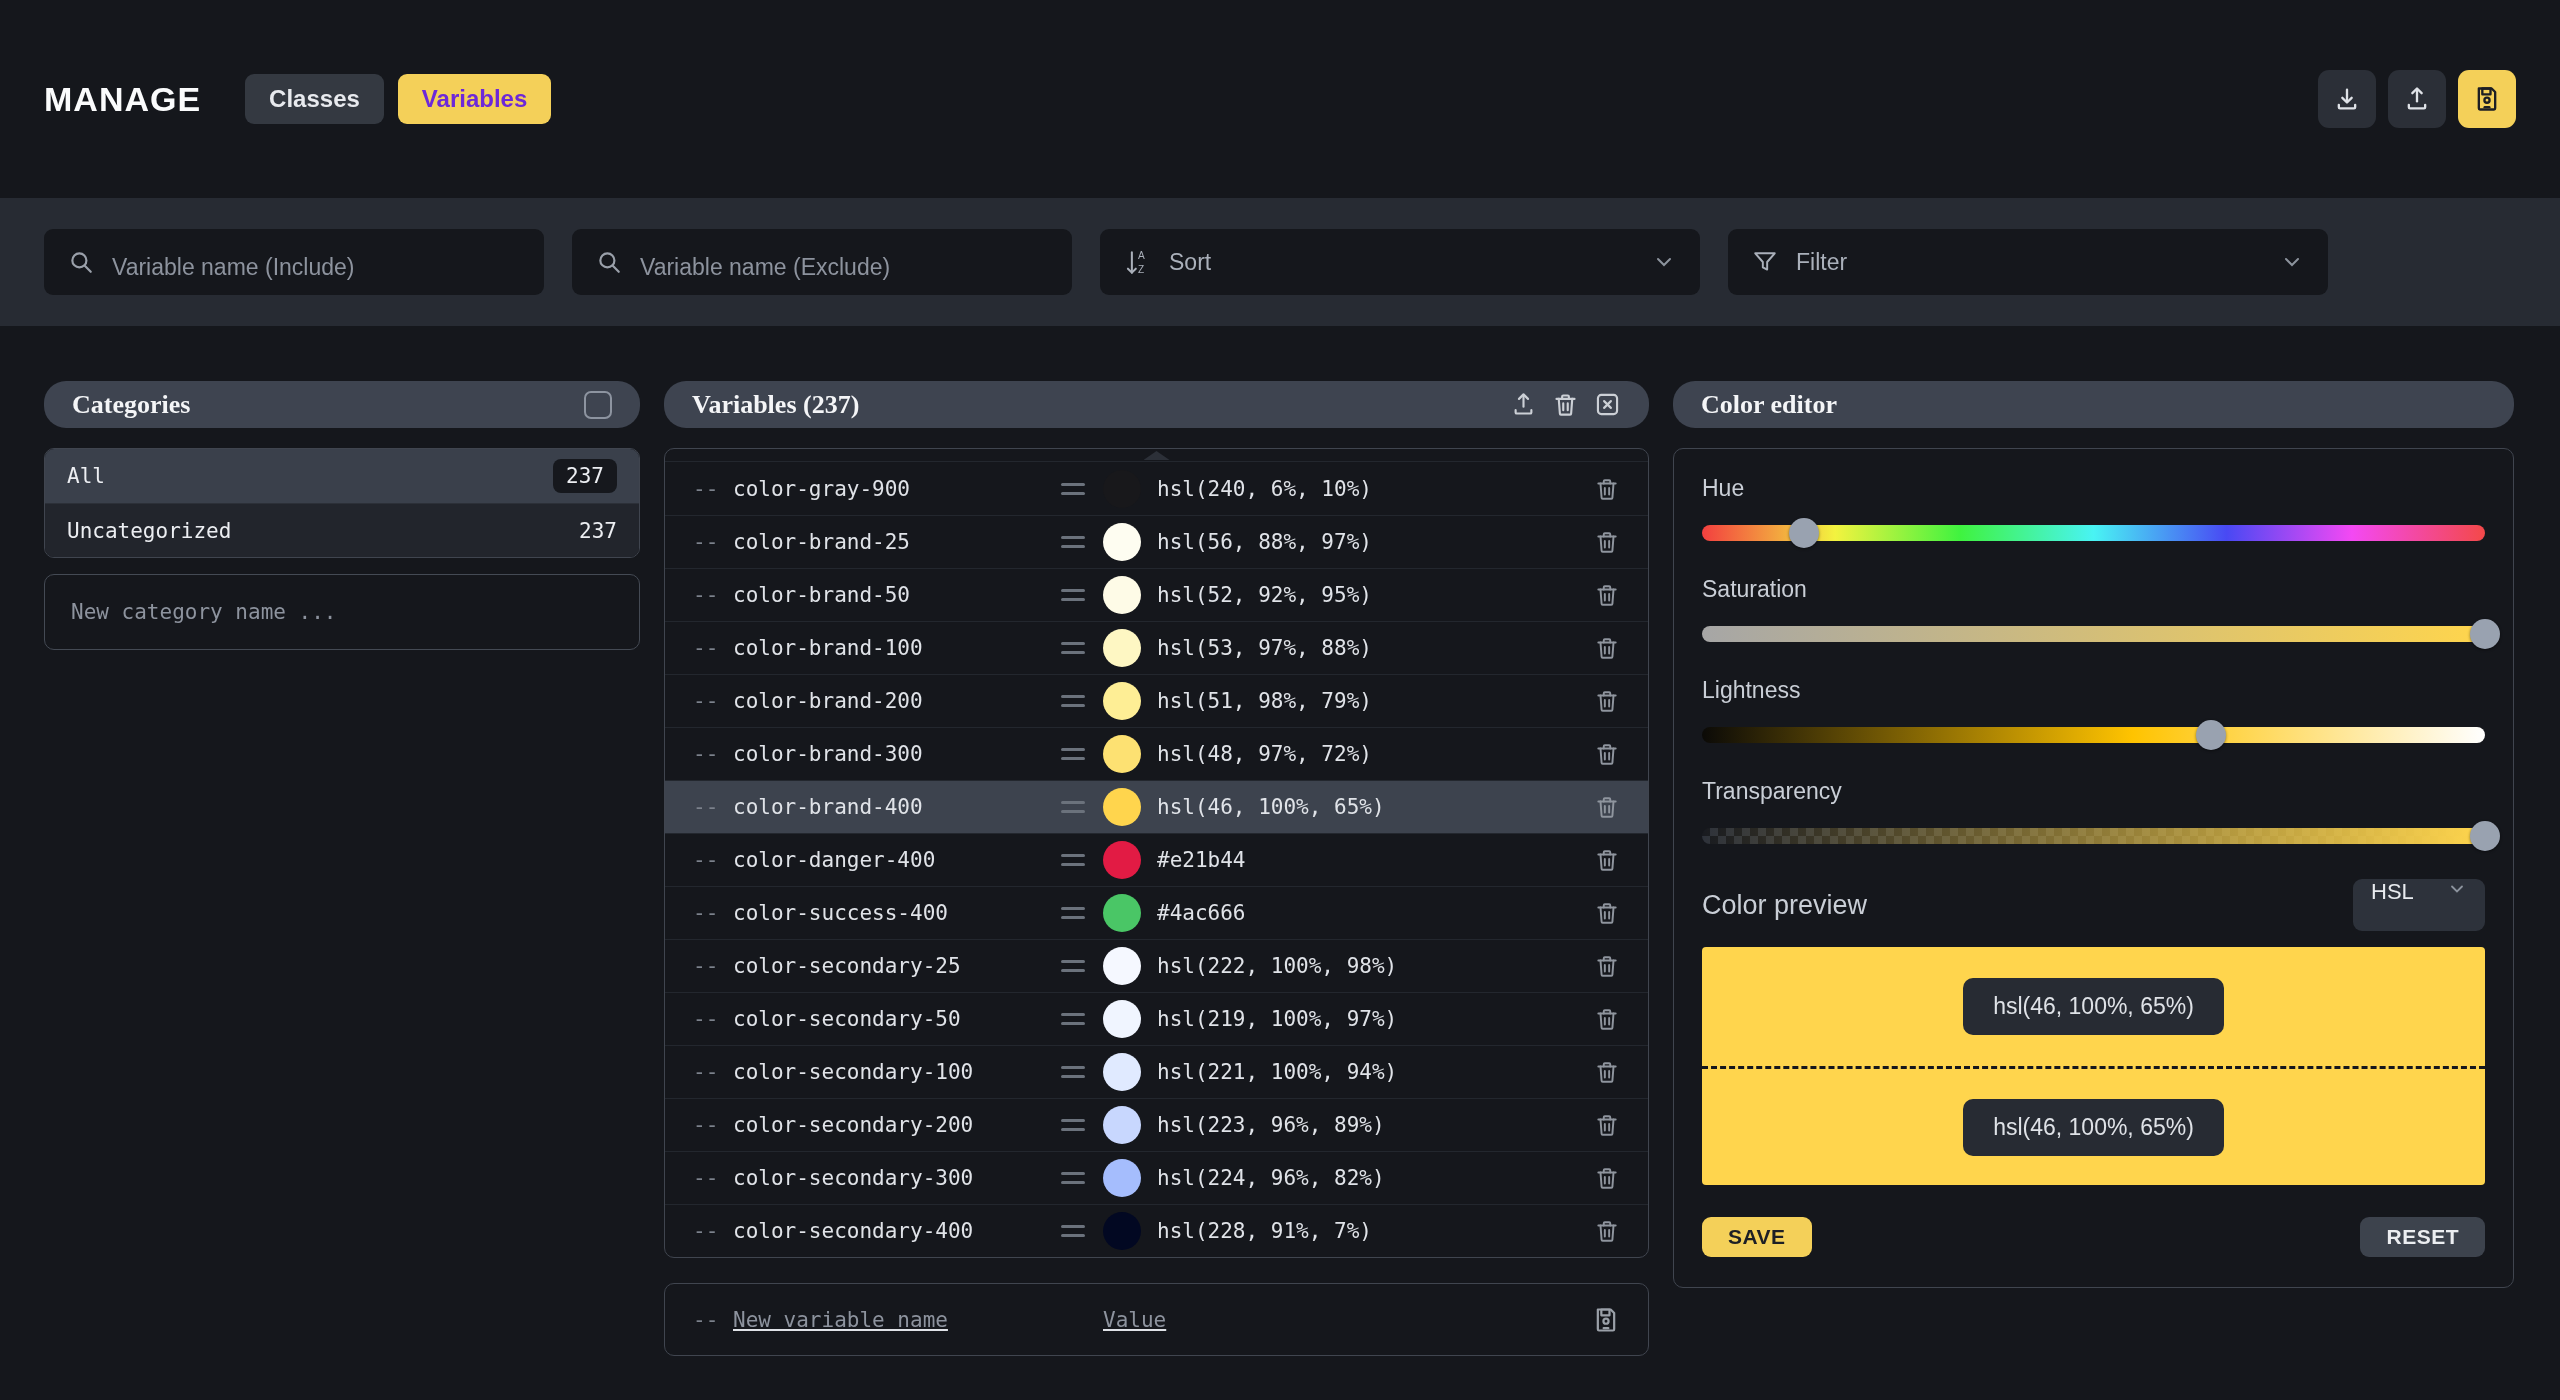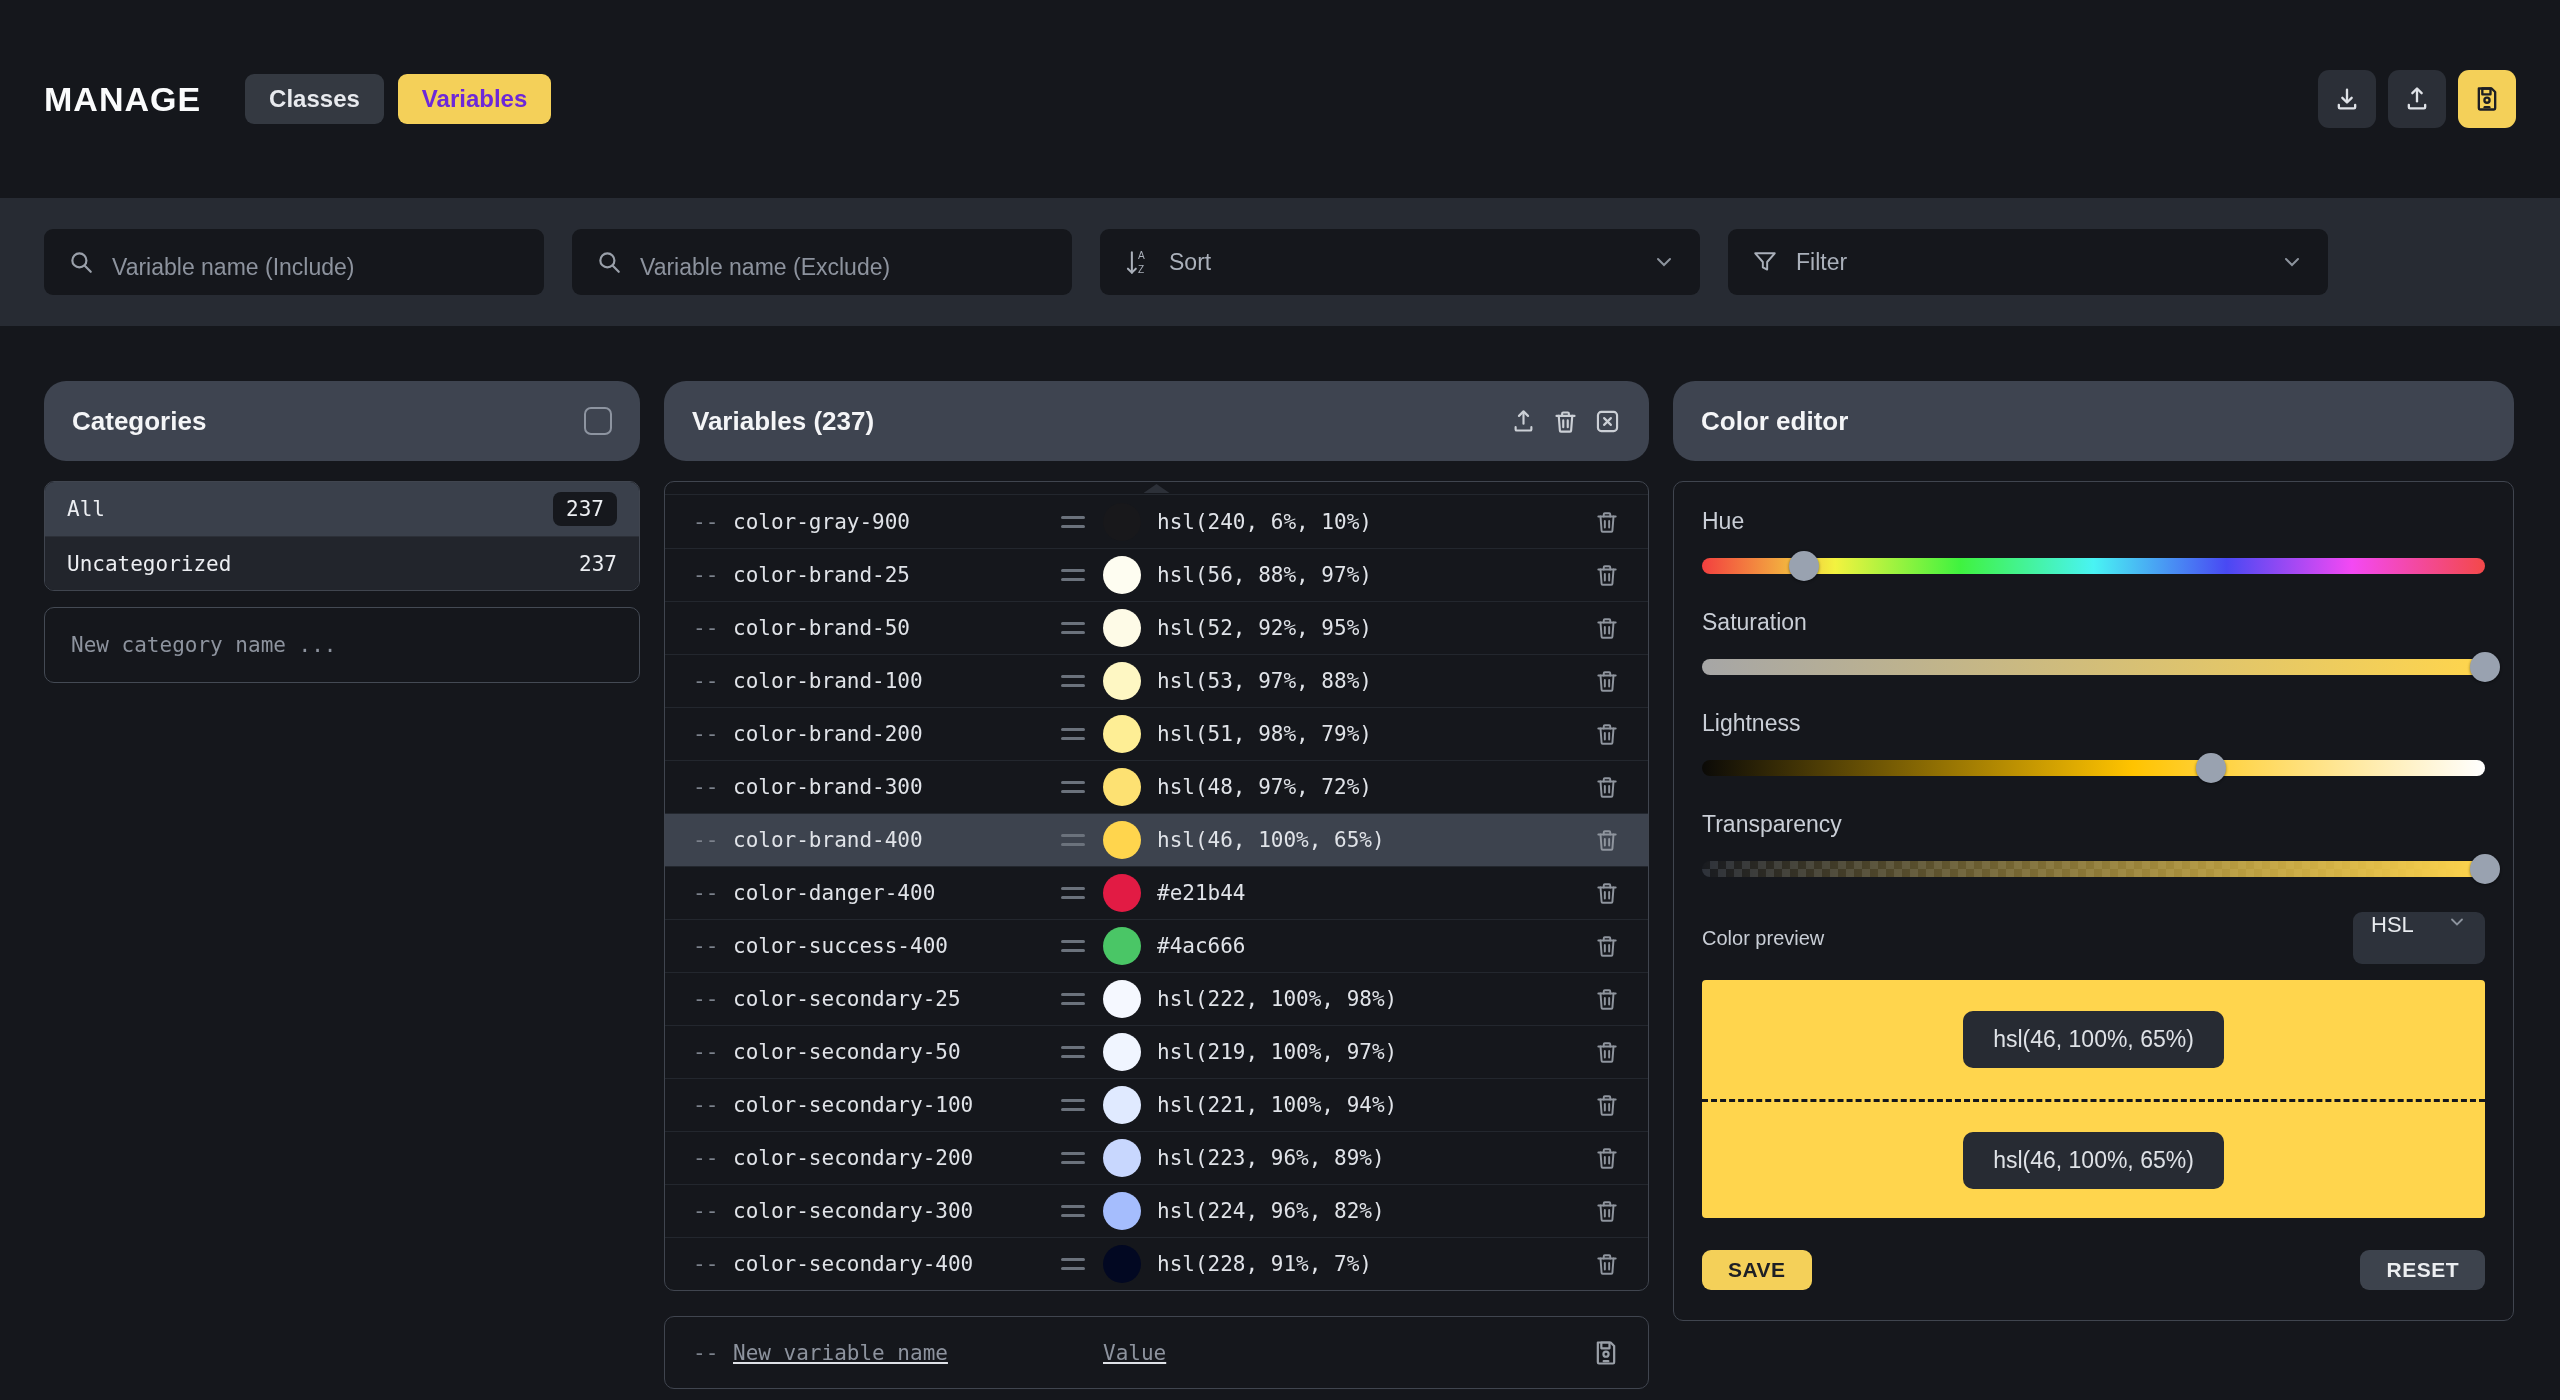--- a/index.html
+++ b/index.html
@@ -36,22 +36,22 @@
   .select-box{ width:600px; cursor:pointer; }
   .select-box:first-of-type{ margin-left:auto; }
   .select-label{ font-size:23px; color:#aab0ba; }
   .chev{ margin-left:auto; }
   
   .main{ display:flex; gap:24px; padding:0 44px; margin-top:55px; align-items:flex-start; }
   .col-categories{ width:596px; }
   .col-variables{ width:985px; }
   .col-editor{ width:841px; }
   .panel-header{
-    height:80px; background:#3e4450; border-radius:22px; display:flex; align-items:center;
-    padding:0 28px; gap:14px;
+    height:47px; background:#3e4450; border-radius:22px; display:flex; align-items:center;
+    padding:0 28px; gap:14px;font-family:Liberation Serif, serif;
   }
   .panel-title{ font-size:26px; font-weight:700; color:#f4f5f7; }
   .panel-header .spacer{ flex:1; }
   .card{ margin-top:20px; border:1px solid #40454f; border-radius:10px; background:#15171c; overflow:hidden; }
   .mono{ font-family:"DejaVu Sans Mono", monospace; }
   
   .checkbox{ width:28px; height:28px; border:2.5px solid #8d94a0; border-radius:7px; background:transparent; cursor:pointer; }
   .cat-row{ height:54px; display:flex; align-items:center; padding:0 22px; background:#22252c; cursor:pointer; }
   .cat-row.selected{ background:#3a404b; }
   .cat-row + .cat-row{ border-top:1px solid #2c3038; }
@@ -98,21 +98,21 @@
   .track.transparency{
       background-image:
         linear-gradient(to right, rgba(255,213,77,0), #ffd54d),
         linear-gradient(45deg, #2e323a 25%, transparent 25%, transparent 75%, #2e323a 75%),
         linear-gradient(45deg, #2e323a 25%, #191b20 25%, #191b20 75%, #2e323a 75%);
       background-size:auto, 16px 16px, 16px 16px;
       background-position:0 0, 0 0, 8px 8px; }
   .thumb{ position:absolute; top:0; width:30px; height:30px; border-radius:50%;
           background:#99a2b0; box-shadow:0 1px 3px rgba(0,0,0,.45); left:calc(var(--p) - 15px); cursor:grab; }
   .preview-row{ display:flex; align-items:center; margin:6px 0 16px; }
-  .preview-label{ font-size:20px; color:#c9ced6; }
+  .preview-label{ font-size:27px; color:#c9ced6; }
   .format-select{ margin-left:auto; height:52px; width:132px; background:#2d323b; border:none;
                   border-radius:9px; display:flex; align-items:flex-start; padding:0 18px; gap:12px;
                   color:#e8ebef; font-family:inherit; font-size:22px; cursor:pointer; }
   .preview-box{ border-radius:4px; overflow:hidden; }
   .preview-half{ height:119px; background:#f5d45f; display:flex; align-items:center; justify-content:center; }
   .preview-half + .preview-half{ border-top:3px dashed #15171c; }
   .preview-pill{ background:#272b33; border-radius:10px; padding:15px 30px; font-size:23px; color:#dfe2e7; }
   .editor-buttons{ display:flex; justify-content:space-between; margin-top:32px; }
   .btn{ border:none; border-radius:9px; padding:0 26px; height:40px; font-family:inherit;
         font-size:21px; font-weight:700; letter-spacing:.5px; cursor:pointer; }

